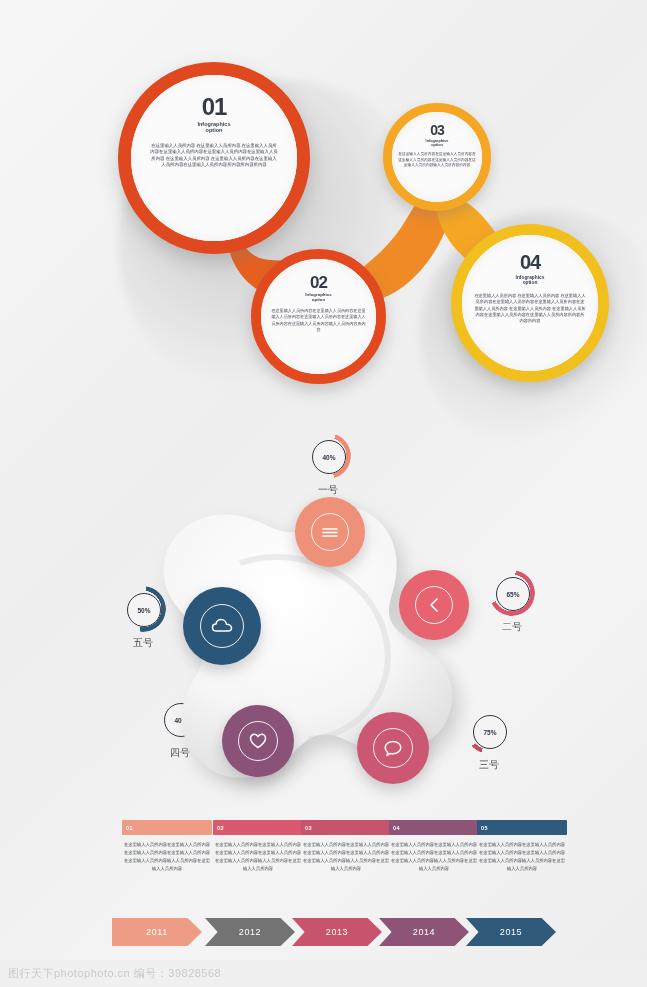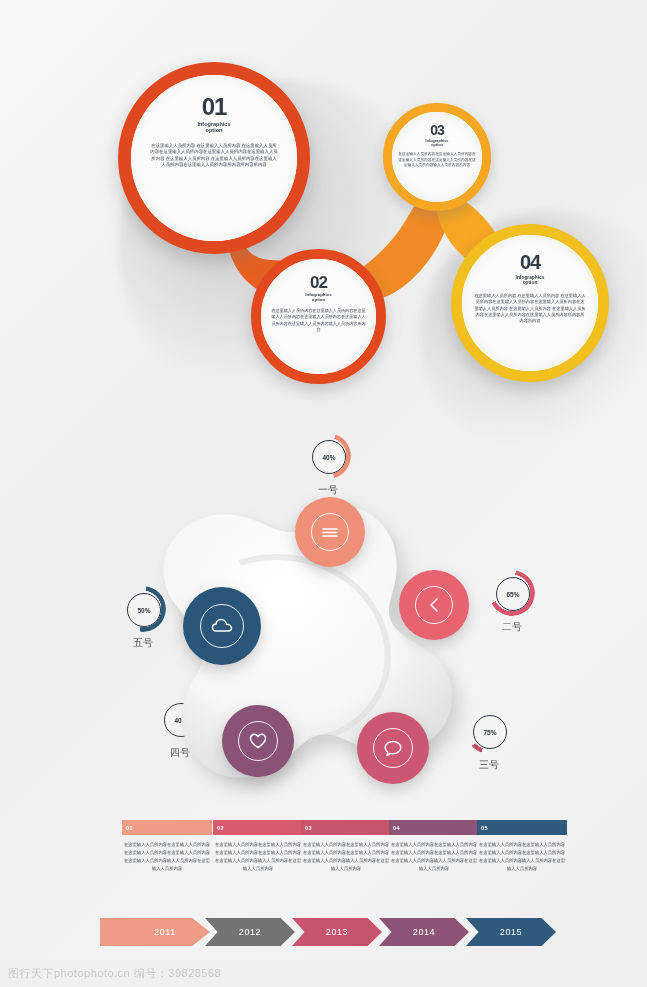--- a/index.html
+++ b/index.html
@@ -274,21 +274,21 @@
       </div>
     </div>
   </div>
 
   <div class="tl-block">
 
     <div class="tl-col" style="left:122px;">
       <div class="tl-head" style="background:#ef9c86;">01</div>
       <div class="tl-body">在这里输入人员所内容在这里输入人员所内容在这里输入人员所内容在这里输入人员所内容在这里输入人员所内容输入人员所内容在这里输入人员所内容</div>
     </div>
-    <div class="tl-arrow first" style="left:100px;background:#ef9c86;padding-left:20px;">2011</div>
+    <div class="tl-arrow first" style="left:112px;background:#ef9c86;">2011</div>
 
     <div class="tl-col" style="left:213px;">
       <div class="tl-head" style="background:#d9596e;">02</div>
       <div class="tl-body">在这里输入人员所内容在这里输入人员所内容在这里输入人员所内容在这里输入人员所内容在这里输入人员所内容输入人员所内容在这里输入人员所内容</div>
     </div>
     <div class="tl-arrow" style="left:205px;background:#737373;">2012</div>
 
     <div class="tl-col" style="left:301px;">
       <div class="tl-head" style="background:#c8536d;">03</div>
       <div class="tl-body">在这里输入人员所内容在这里输入人员所内容在这里输入人员所内容在这里输入人员所内容在这里输入人员所内容输入人员所内容在这里输入人员所内容</div>

